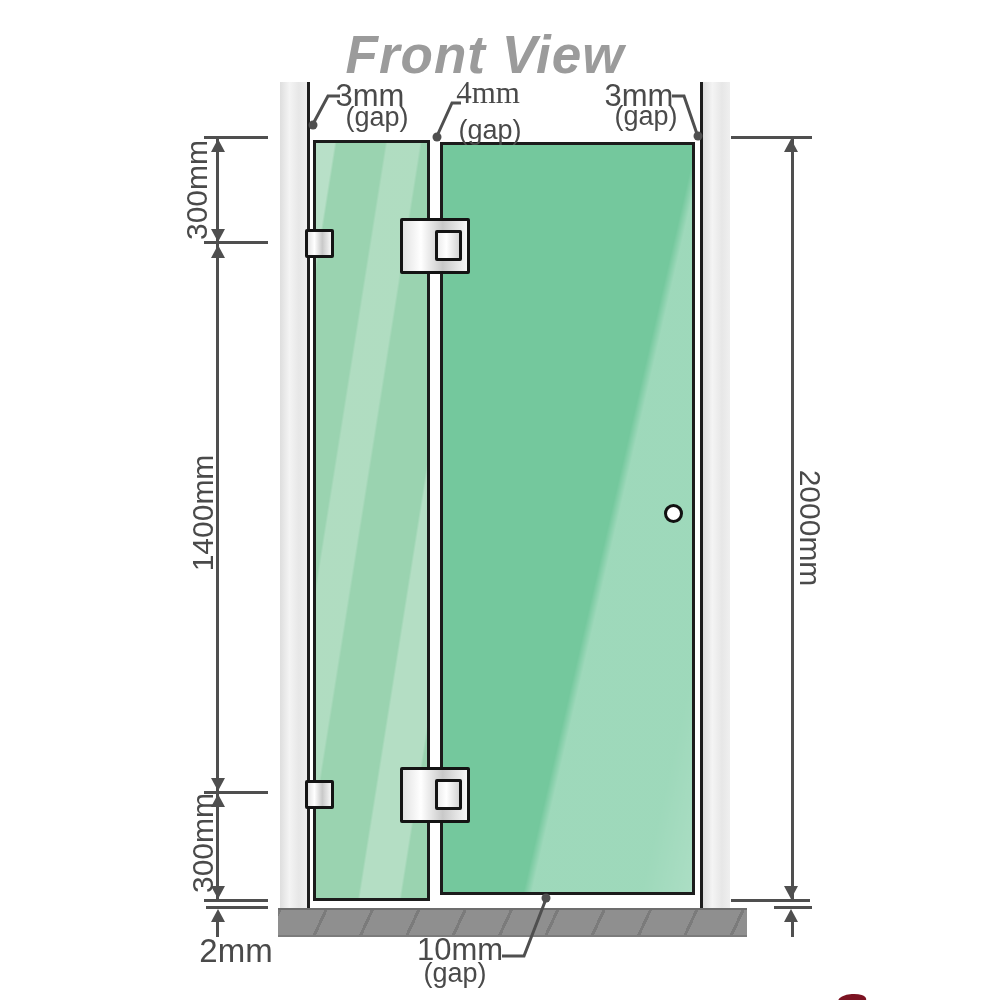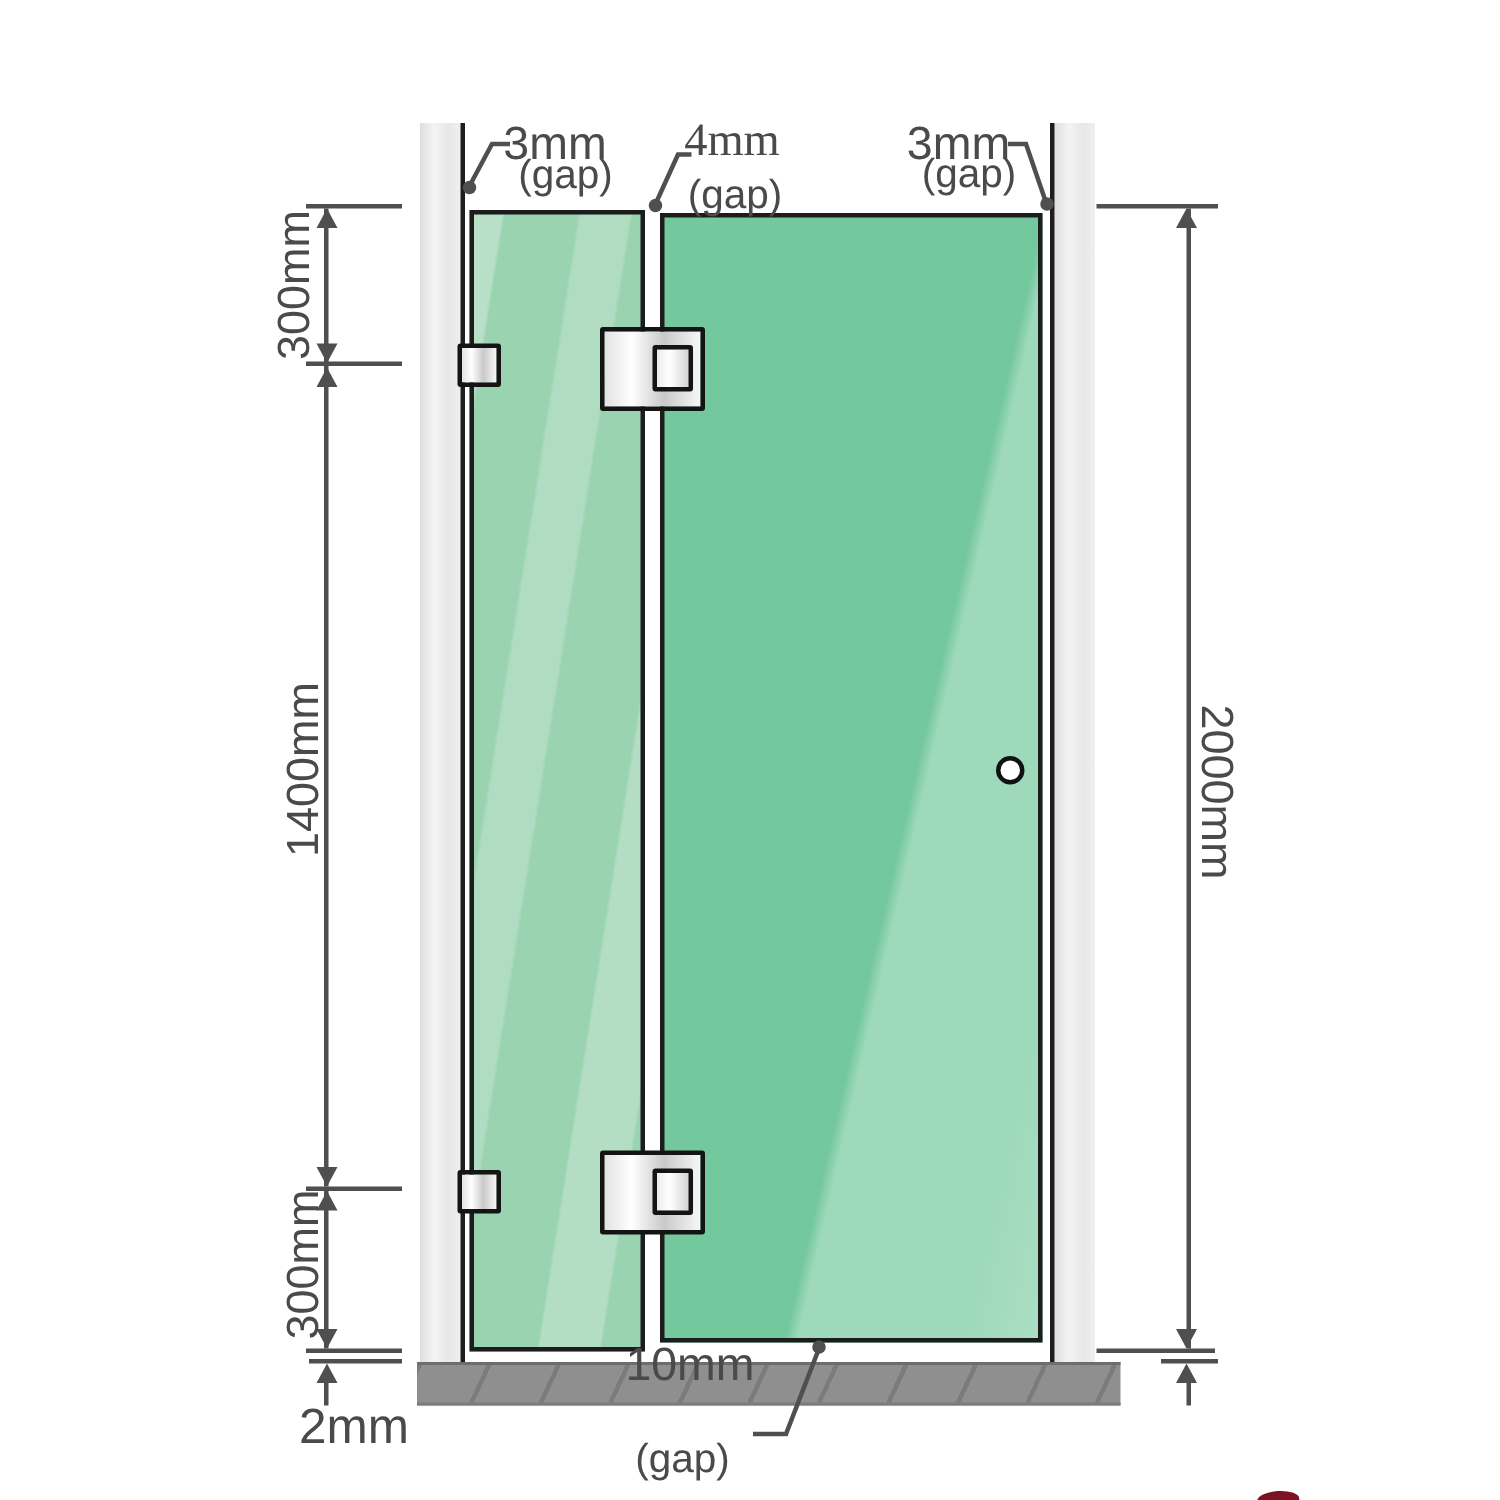--- a/index.html
+++ b/index.html
@@ -92,20 +92,21 @@
     position:absolute; left:838px; top:994px; width:28px; height:7px;
     background:#7c1322; border-radius:60% 60% 0 0 / 100% 100% 0 0;
     transform:rotate(-4deg);
   }
 </style>
 </head>
 <body>
 
 <div id="canvas">
 
+  <div class="title">Front View</div>
 
   <div class="channel left"></div>
   <div class="channel right"></div>
 
   <div class="floor"></div>
 
   <div class="glass fixed"></div>
   <div class="glass door"></div>
 
   <div class="handle"></div>
@@ -157,21 +158,21 @@
 
   <div class="lbl" style="left:370px; top:96px;">3mm</div>
   <div class="lbl small" style="left:377px; top:117px;">(gap)</div>
 
   <div class="lbl" style="left:488px; top:93px;font-family:Liberation Serif, serif;">4mm</div>
   <div class="lbl small" style="left:490px; top:130px;">(gap)</div>
 
   <div class="lbl" style="left:639px; top:96px;">3mm</div>
   <div class="lbl small" style="left:646px; top:116px;">(gap)</div>
 
-  <div class="lbl" style="left:460px; top:910px;">10mm</div>
+  <div class="lbl" style="left:460px; top:950px;">10mm</div>
   <div class="lbl small" style="left:455px; top:973px;">(gap)</div>
 
   <svg class="overlay" width="1000" height="1000" viewBox="0 0 1000 1000">
     <g stroke="#4f4f4f" stroke-width="3" fill="none">
       <polyline points="340,96 328,96 313,124"></polyline>
       <polyline points="461,103 452,103 437,136"></polyline>
       <polyline points="672,96 684,96 697,134"></polyline>
       <polyline points="502,956 524,956 546,899"></polyline>
     </g>
     <g fill="#4f4f4f" stroke="none">

